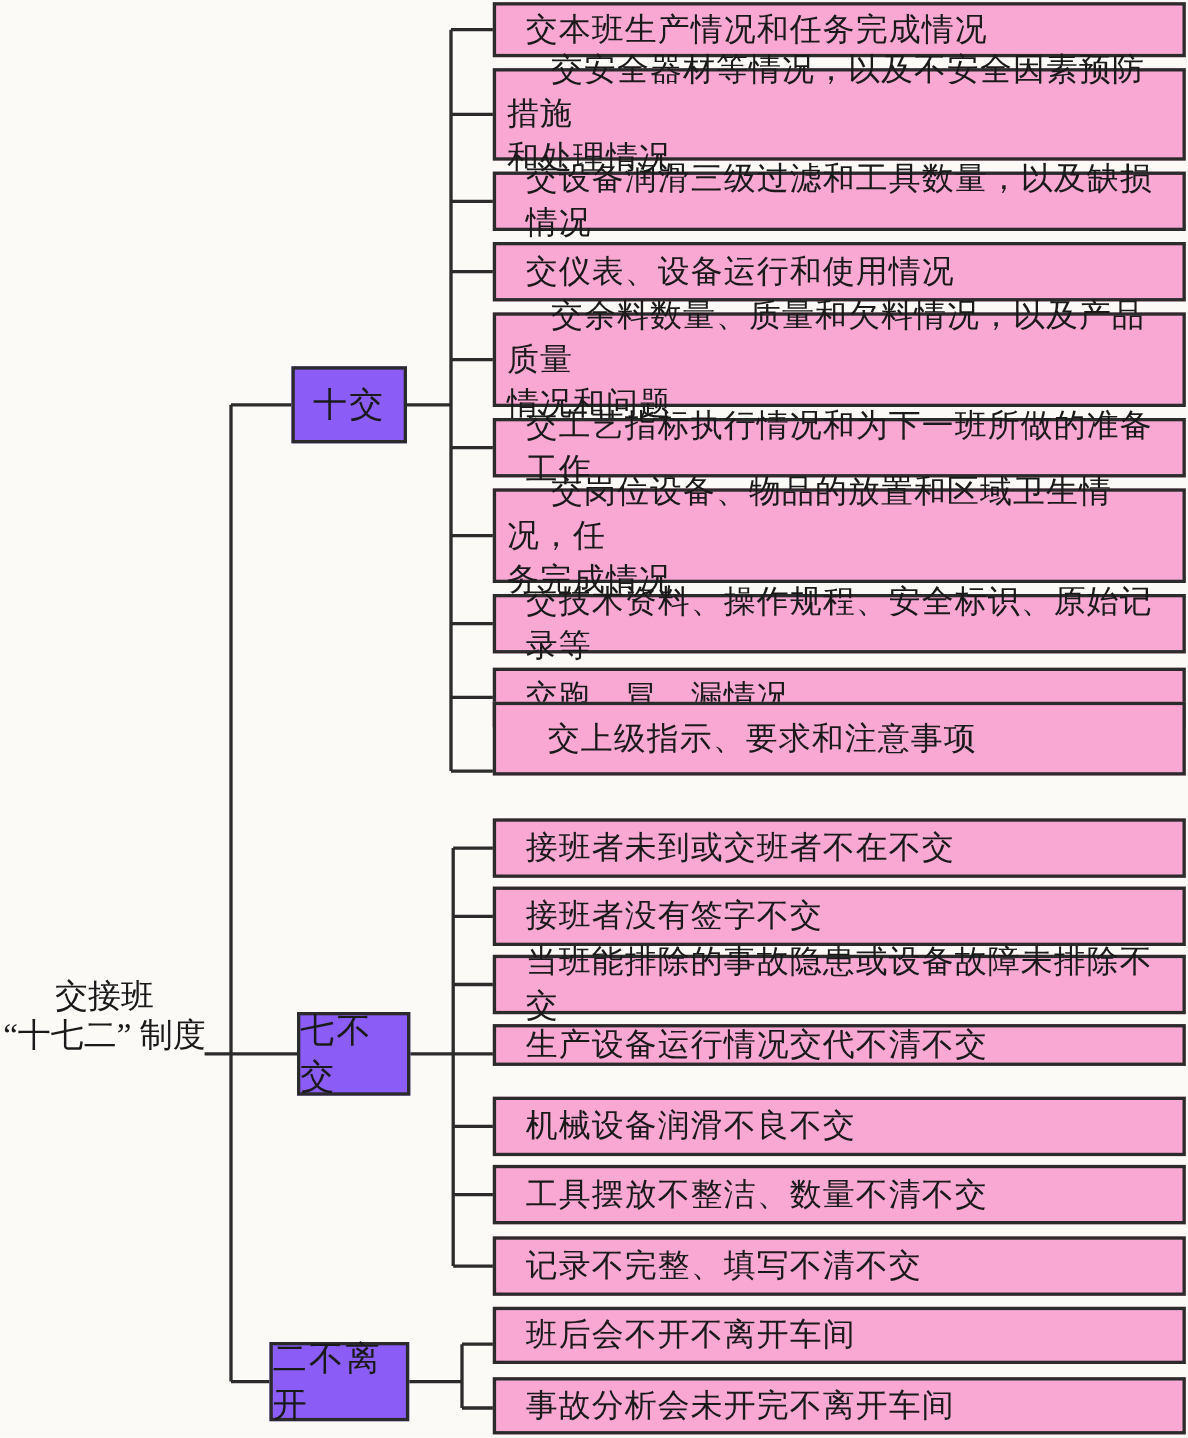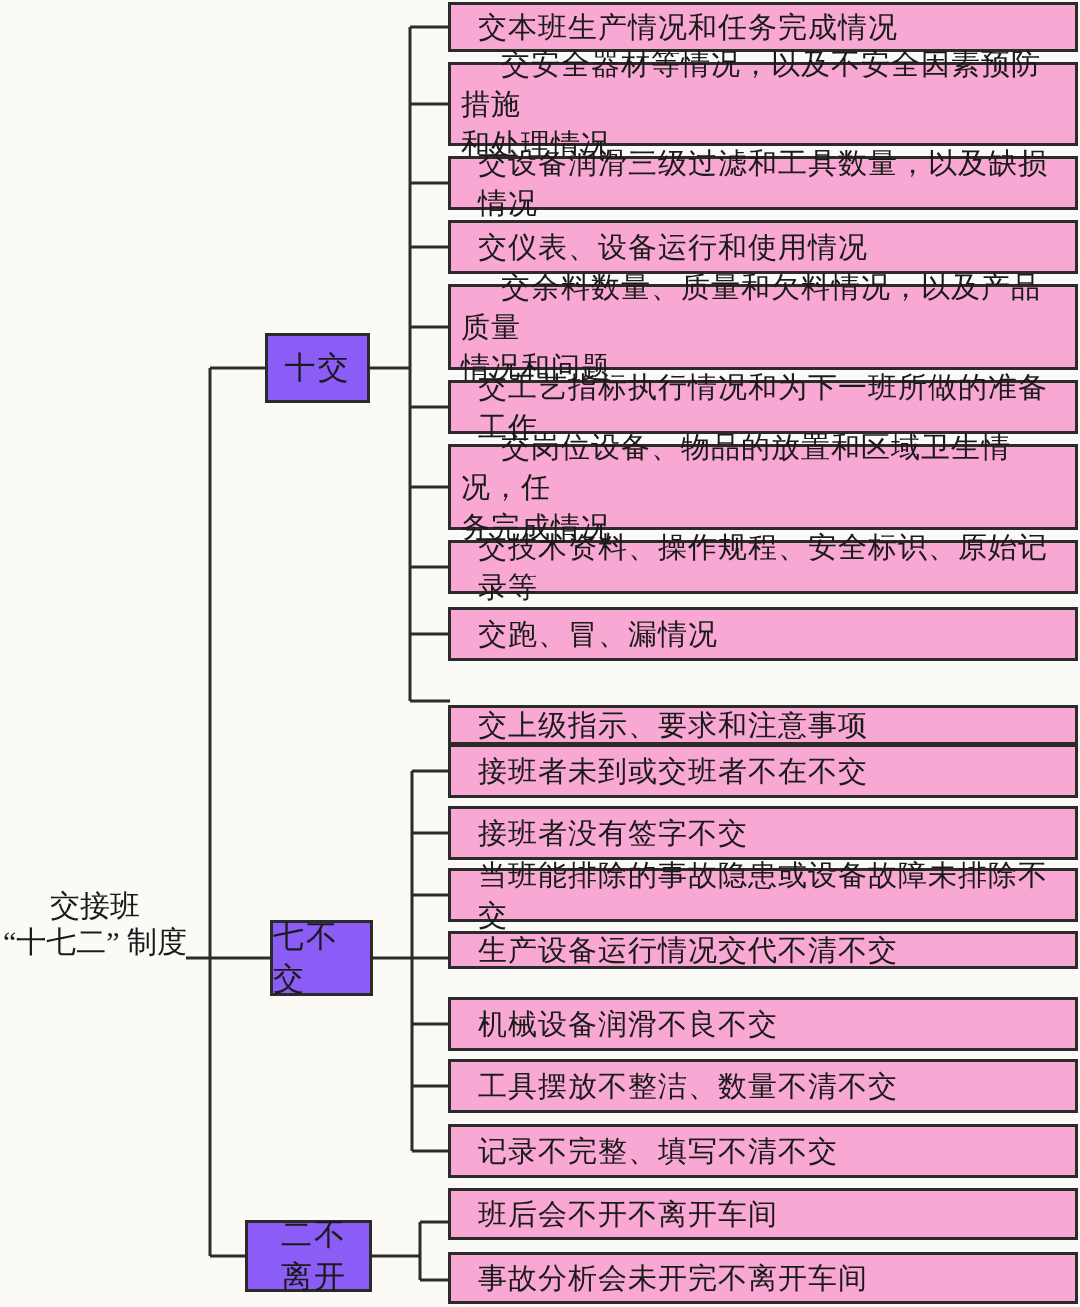--- a/index.html
+++ b/index.html
@@ -82,21 +82,21 @@
              M420 1222 H450 M420 1280 H450" fill="none" stroke="#2b2b2b" stroke-width="3"></path>
   </svg>
 
   <div class="root-label">
     <div>交接班</div>
     <div>“十七二” 制度</div>
   </div>
 
   <div class="branch-box" style="left:265px; top:333px; width:105px; height:70px;">十交</div>
   <div class="branch-box" style="left:270px; top:920px; width:103px; height:76px;">七不交</div>
-  <div class="branch-box" style="left:245px; top:1220px; width:127px; height:72px;padding-left:33px;">二不离开</div>
+  <div class="branch-box" style="left:245px; top:1220px; width:127px; height:72px;">二不离开</div>
 
   <div class="leaf" style="top:2px; height:50px;">
     <div class="leaf-text">交本班生产情况和任务完成情况</div>
   </div>
   <div class="leaf two-line" style="top:62px; height:84px;">
     <div class="leaf-text">交安全器材等情况，以及不安全因素预防措施
 和处理情况</div>
   </div>
   <div class="leaf" style="top:156px; height:54px;">
     <div class="leaf-text">交设备润滑三级过滤和工具数量，以及缺损情况</div>
@@ -114,21 +114,21 @@
   <div class="leaf two-line" style="top:444px; height:86px;">
     <div class="leaf-text">交岗位设备、物品的放置和区域卫生情况，任
 务完成情况</div>
   </div>
   <div class="leaf" style="top:540px; height:54px;">
     <div class="leaf-text">交技术资料、操作规程、安全标识、原始记录等</div>
   </div>
   <div class="leaf" style="top:607px; height:54px;">
     <div class="leaf-text">交跑、冒、漏情况</div>
   </div>
-  <div class="leaf" style="top:705px; height:40px;">
+  <div class="leaf" style="top:638px; height:67px;padding-left:20px;">
     <div class="leaf-text">交上级指示、要求和注意事项</div>
   </div>
 
   <div class="leaf" style="top:806px; height:54px;">
     <div class="leaf-text">接班者没有签字不交</div>
   </div>
   <div class="leaf" style="top:744px; height:54px;">
     <div class="leaf-text">接班者未到或交班者不在不交</div>
   </div>
   <div class="leaf" style="top:868px; height:54px;">

